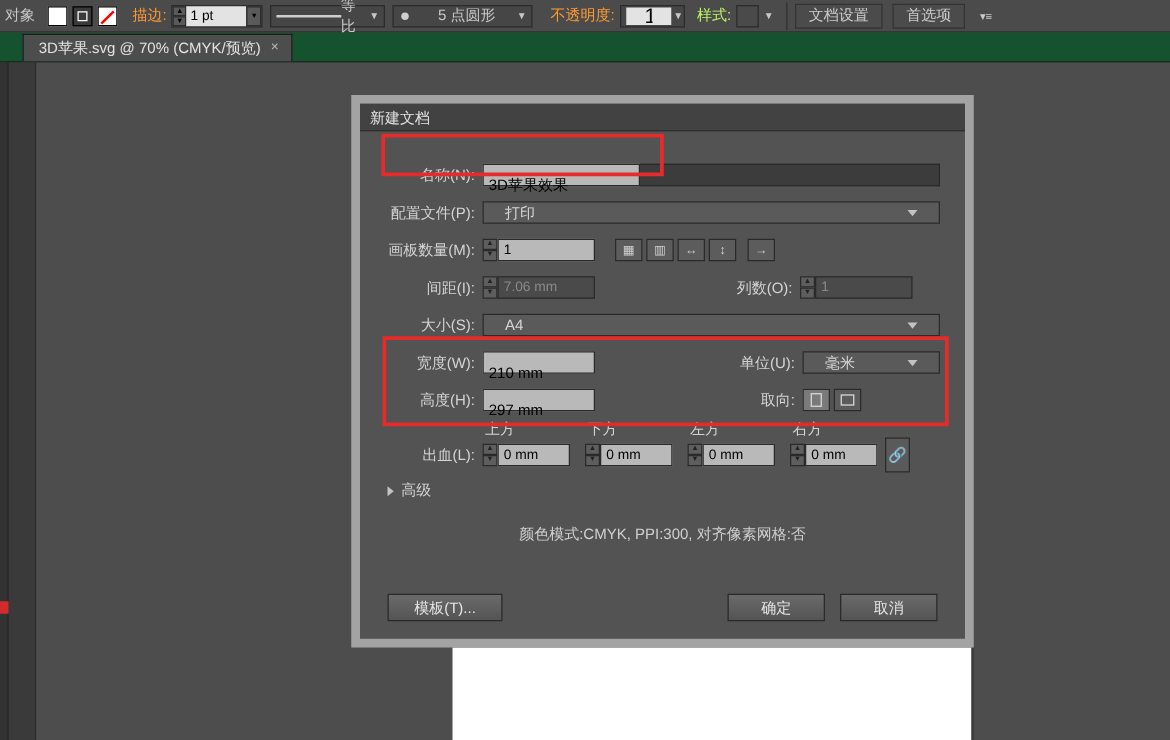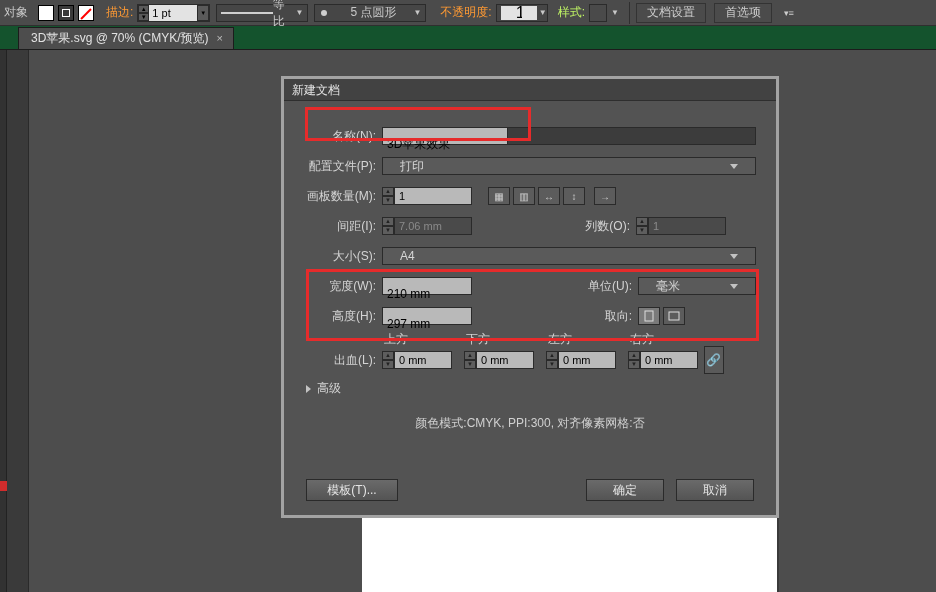--- a/index.html
+++ b/index.html
@@ -34,21 +34,21 @@
 .doctab{height:22px;padding:0 10px 0 12px;background:#4d4d4d;border:1px solid #1c1c1c;border-bottom:0;color:#e2e2e2;display:flex;align-items:center;font-size:12px}
 .doctab .x{margin-left:8px;color:#bbb;font-size:11px}
 
 
 .leftstrip{position:absolute;left:0;top:50px;width:7px;height:542px;background:#323232;border-right:1px solid #222}
 .ruler-top{position:absolute;left:7px;top:50px;width:22px;height:542px;background:#3a3a3a;border-right:1px solid #2a2a2a}
 .canvas{position:absolute;left:29px;top:50px;width:907px;height:542px;background:#4d4d4d}
 .artboard{position:absolute;left:333px;top:60px;width:415px;height:524px;background:#fff;box-shadow:2px 2px 0 #3a3a3a}
 
 
-.dlg{position:absolute;left:281px;top:76px;width:498px;height:442px;background:#535353;border:3px solid #a3a3a3}
+.dlg{position:absolute;left:281px;top:76px;width:498px;height:442px;background:#535353;border:7px solid #a3a3a3}
 .dlgtitle{height:22px;background:#424242;border-bottom:1px solid #2e2e2e;color:#e4e4e4;padding:0 8px;font-size:12px;line-height:22px}
 .dlgbody{position:relative;padding:14px 20px 0 20px}
 .row{display:flex;align-items:center;height:30px}
 .row .lab{width:72px;text-align:right;color:#d4d4d4;margin-right:6px;font-size:12px}
 
 .txtfield{height:18px;border:1px solid #2a2a2a;background:#3c3c3c;flex:1}
 .txtfield input{width:100%;height:100%;border:0;background:transparent;color:#d9d9d9;font-size:12px;padding:16px 4px;outline:none}
 .txtfield.light{background:#b9b9b9}
 .txtfield.light input{color:#000}
 .selbox{height:18px;border:1px solid #2a2a2a;background:#5a5a5a;display:flex;align-items:center;justify-content:space-between;padding:0 17px;color:#d6d6d6;font-size:12px}

